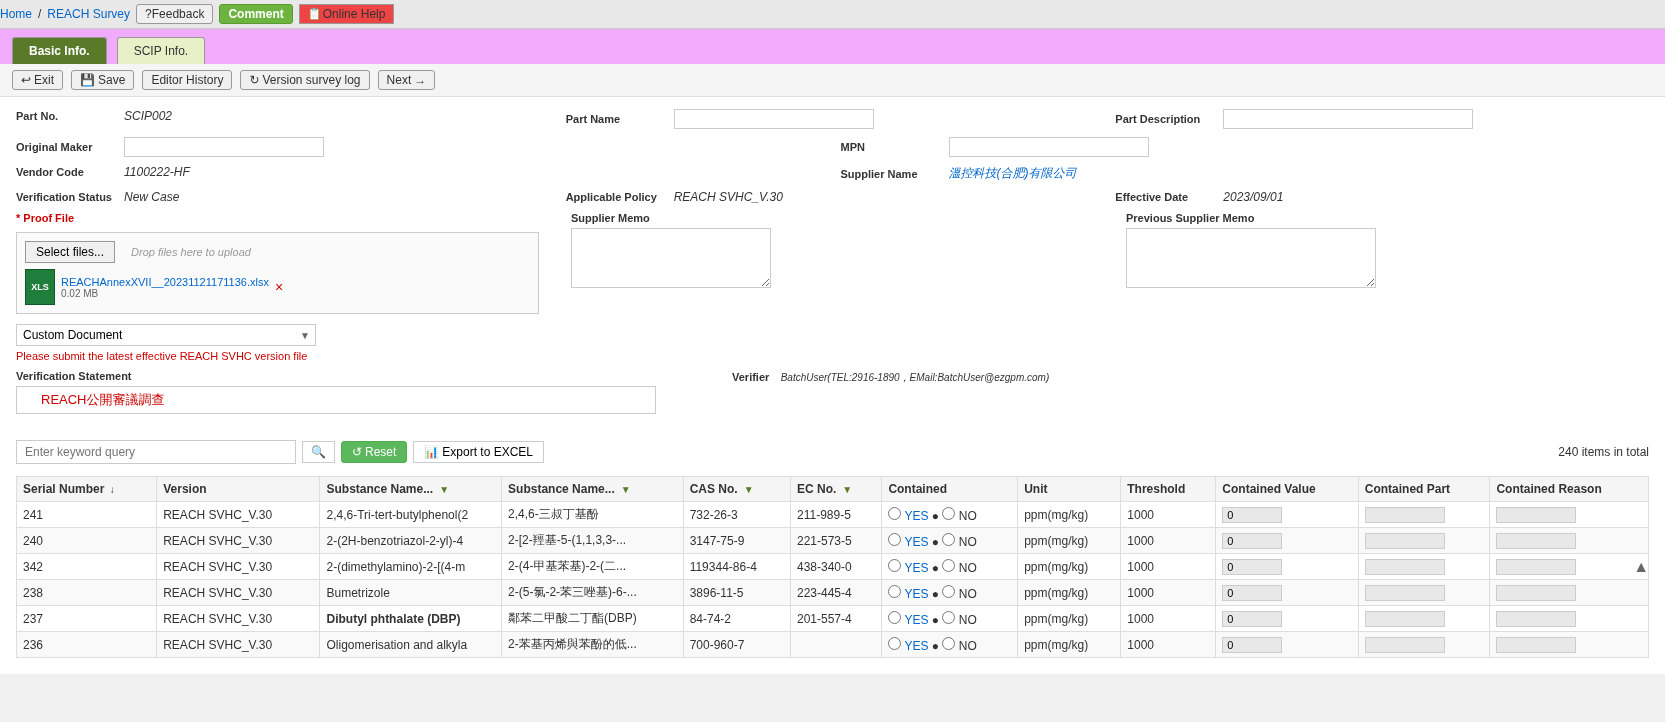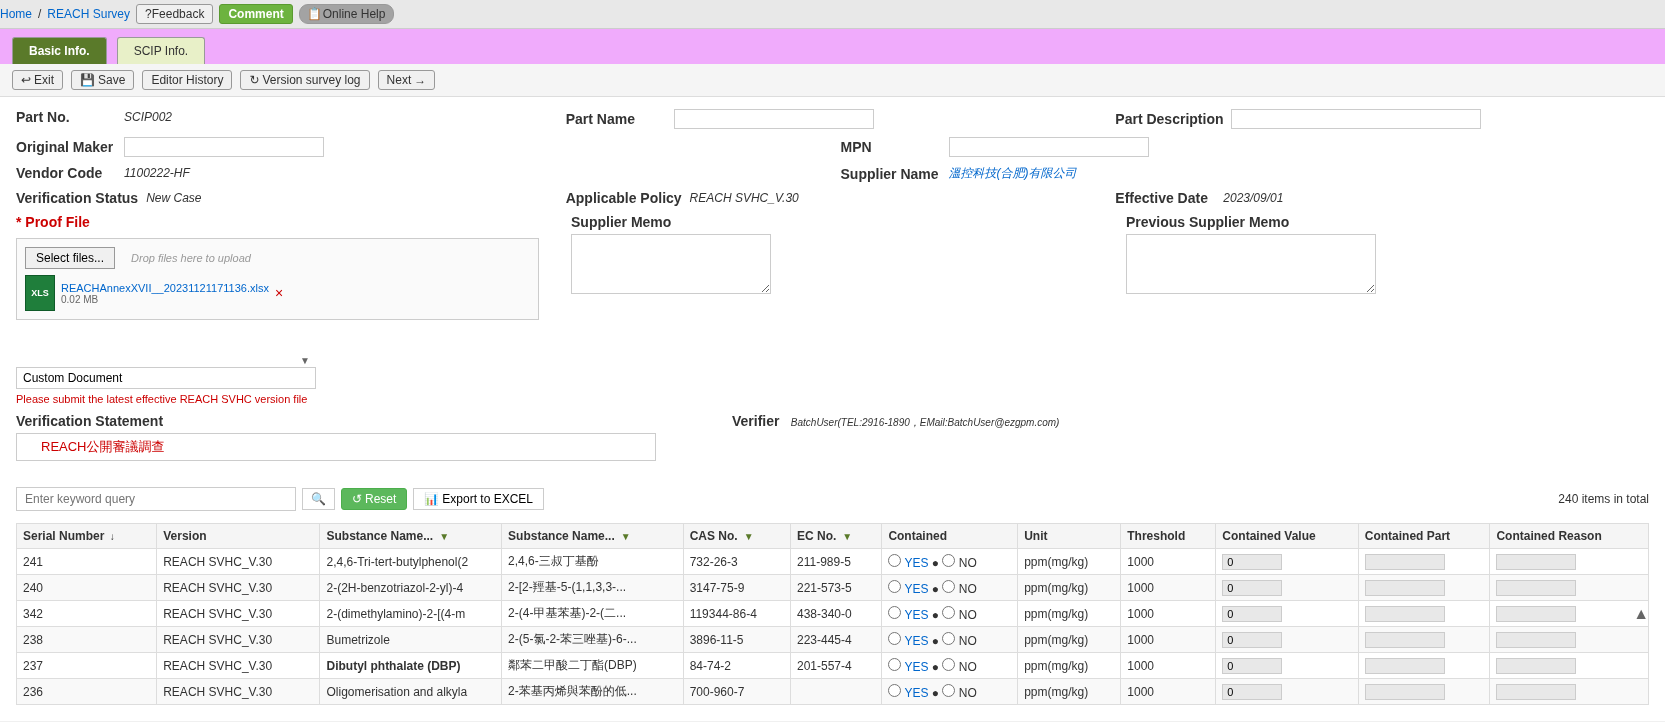--- a/index.html
+++ b/index.html
@@ -3,55 +3,55 @@
   <meta charset="utf-8">
   <style>
     * { box-sizing: border-box; margin: 0; padding: 0; font-family: Arial, sans-serif; font-size: 12px; }
     body { background: #f0f0f0; color: #333; }
 
     
     .top-nav { background: #e8e8e8; padding: 4px 0; border-bottom: 1px solid #ccc; display: flex; align-items: center; gap: 6px; }
     .top-nav a { color: #0066cc; text-decoration: none; }
     .btn-feedback { background: #f0f0f0; border: 1px solid #999; padding: 2px 8px; border-radius: 3px; cursor: pointer; color: #333; }
     .btn-comment { background: #6db33f; border: 1px solid #5a9a30; padding: 2px 8px; border-radius: 3px; cursor: pointer; color: #fff; font-weight: bold; }
-    .btn-online-help { background: #a3a3a3; border: 1px solid #999; padding: 2px 8px; border-radius: 9px; cursor: pointer; color: #333; }
+    .btn-online-help { background: #ef4444; border: 1px solid #999; padding: 2px 8px; border-radius: 0; cursor: pointer; color: #333; }
 
     
     .main-container { background: #fff; margin: 0; }
 
     
     .tabs { background: #f0abfc; padding: 8px 12px 0 12px; display: flex; gap: 10px; }
     .tab { padding: 6px 16px; border: 1px solid #999; border-bottom: none; cursor: pointer; border-radius: 3px 3px 0 0; background: #e8f0c8; color: #333; font-size: 12px; }
     .tab.active { background: #5a7a2a; color: #fff; font-weight: bold; }
 
     
     .toolbar { background: #f5f5f5; border-bottom: 1px solid #ddd; padding: 6px 12px; display: flex; align-items: center; gap: 8px; }
     .toolbar-btn { background: #f0f0f0; border: 1px solid #999; padding: 2px 8px; border-radius: 3px; cursor: pointer; color: #333; display: flex; align-items: center; gap: 3px; font-size: 11px; }
 
     
     .form-area { padding: 12px 16px; background: #fff; }
     .form-row { display: flex; align-items: flex-start; margin-bottom: 8px; gap: 16px; }
     .form-field { display: flex; align-items: center; gap: 8px; flex: 1; }
-    .form-label { font-size: 14px; color: #333; font-weight: bold; white-space: nowrap; min-width: 100px; }
+    .form-label { font-size: 11px; color: #333; font-weight: bold; white-space: nowrap; min-width: 100px; }
     .form-value { font-size: 12px; color: #333; font-style: italic; }
     .form-input { border: 1px solid #ccc; padding: 2px 4px; font-size: 12px; background: #fff; }
     .form-textarea { border: 1px solid #ccc; padding: 4px; font-size: 12px; background: #fff; resize: both; }
 
     
     .file-upload-container { border: 1px solid #ccc; padding: 8px; margin: 4px 0; background: #fafafa; }
     .select-files-btn { background: #f0f0f0; border: 1px solid #999; padding: 3px 10px; cursor: pointer; font-size: 12px; }
     .drop-zone { display: inline-block; color: #999; font-size: 11px; margin-left: 8px; font-style: italic; }
     .file-item { display: flex; align-items: center; gap: 6px; margin-top: 6px; }
     .file-icon { width: 30px; height: 36px; background: #1f7e3b; display: flex; align-items: center; justify-content: center; color: white; font-size: 9px; font-weight: bold; border: 1px solid #0f5a28; }
     .file-name { color: #0066cc; font-size: 11px; }
     .file-size { color: #666; font-size: 10px; }
     .file-delete { color: #cc0000; cursor: pointer; font-size: 14px; }
 
     
-    .custom-select { border: 1px solid #ccc; padding: 3px 36px 3px 6px; font-size: 12px; background: #fff; appearance: none; -webkit-appearance: none; position: relative; cursor: pointer; min-width: 300px; margin-top: 37px; }
+    .custom-select { border: 1px solid #ccc; padding: 3px 36px 3px 6px; font-size: 12px; background: #fff; appearance: none; -webkit-appearance: none; position: relative; cursor: pointer; min-width: 300px; }
     .select-wrapper { position: relative; display: inline-block; }
     .select-wrapper::after { content: '▼'; position: absolute; right: 6px; top: 50%; transform: translateY(-50%); font-size: 10px; color: #666; pointer-events: none; }
 
     
     .warning-text { color: #cc0000; font-size: 11px; margin-top: 4px; }
     .verification-statement { border: 1px solid #ccc; padding: 4px 24px; background: #fff; width: 100%; }
     .verification-text { color: #cc0000; font-size: 13px; }
 
     
     .table-area { padding: 0 16px 16px 16px; }

